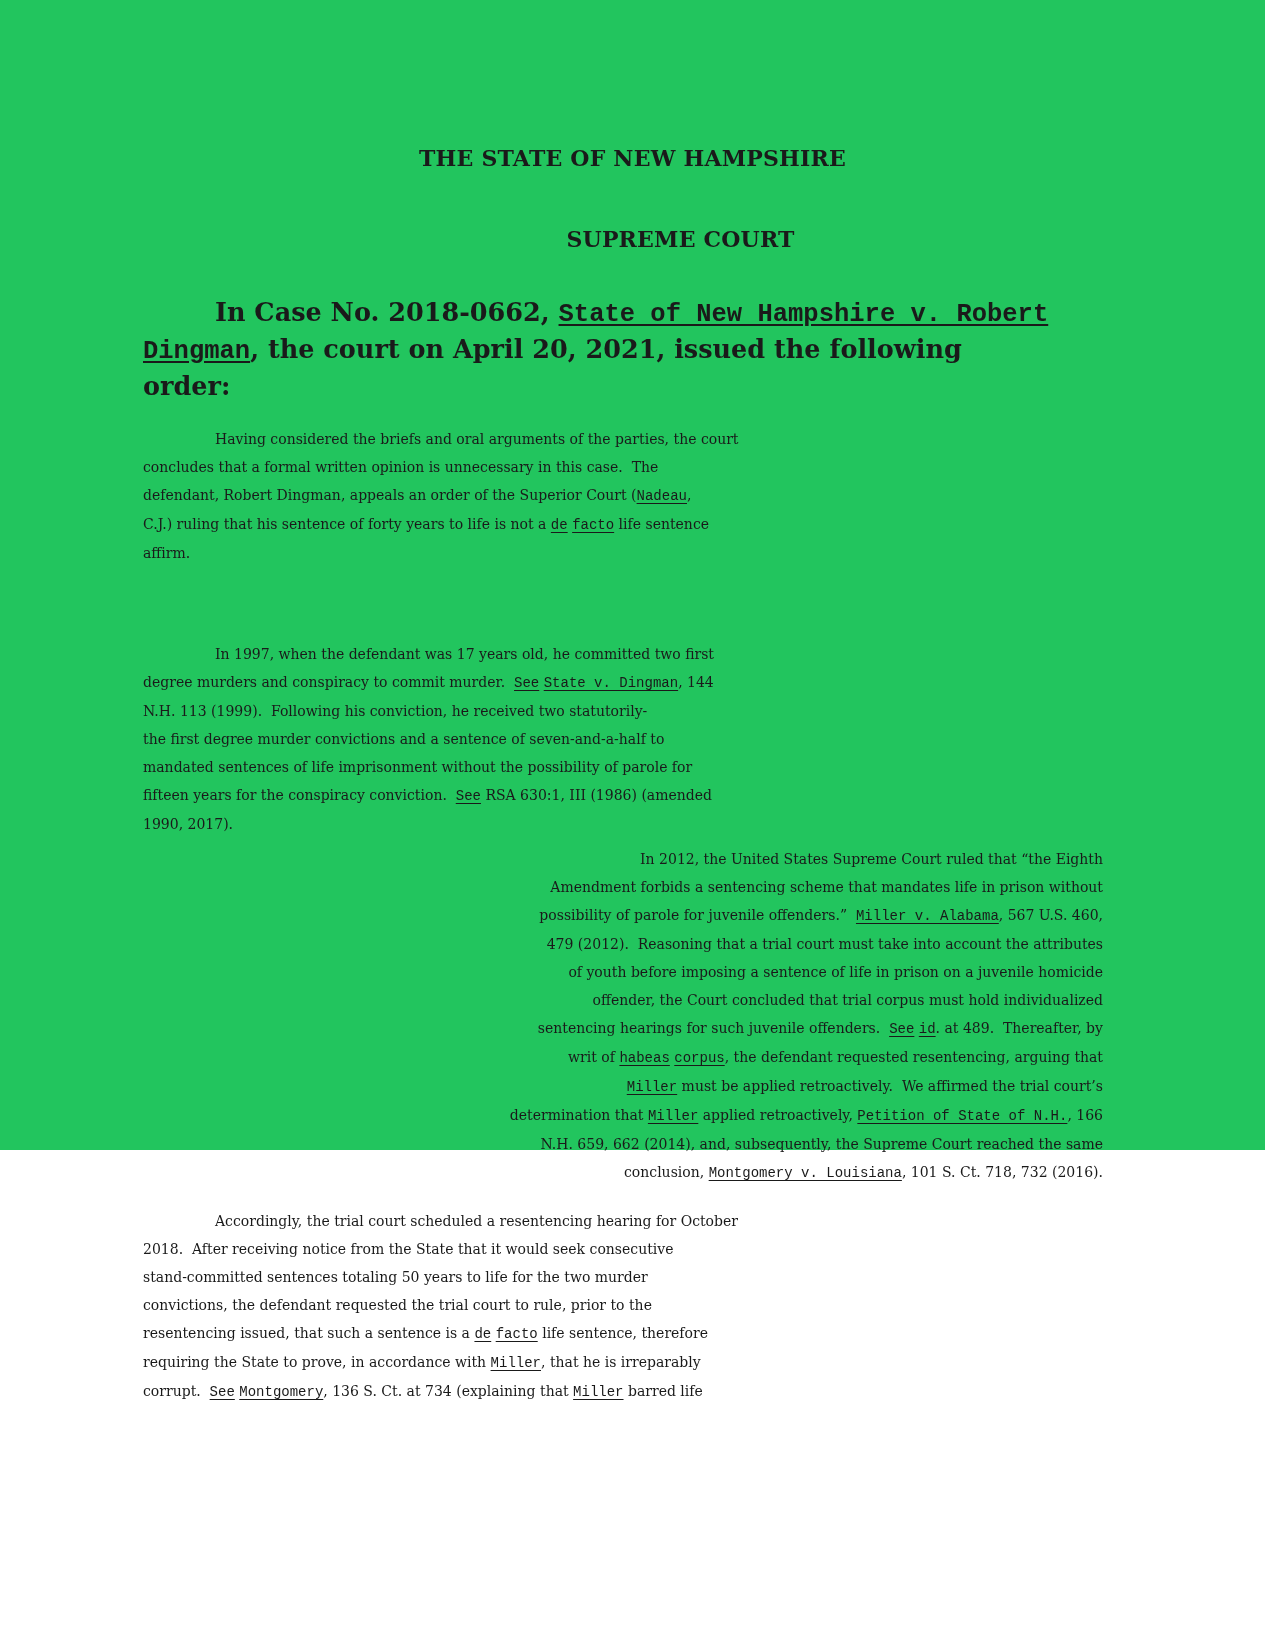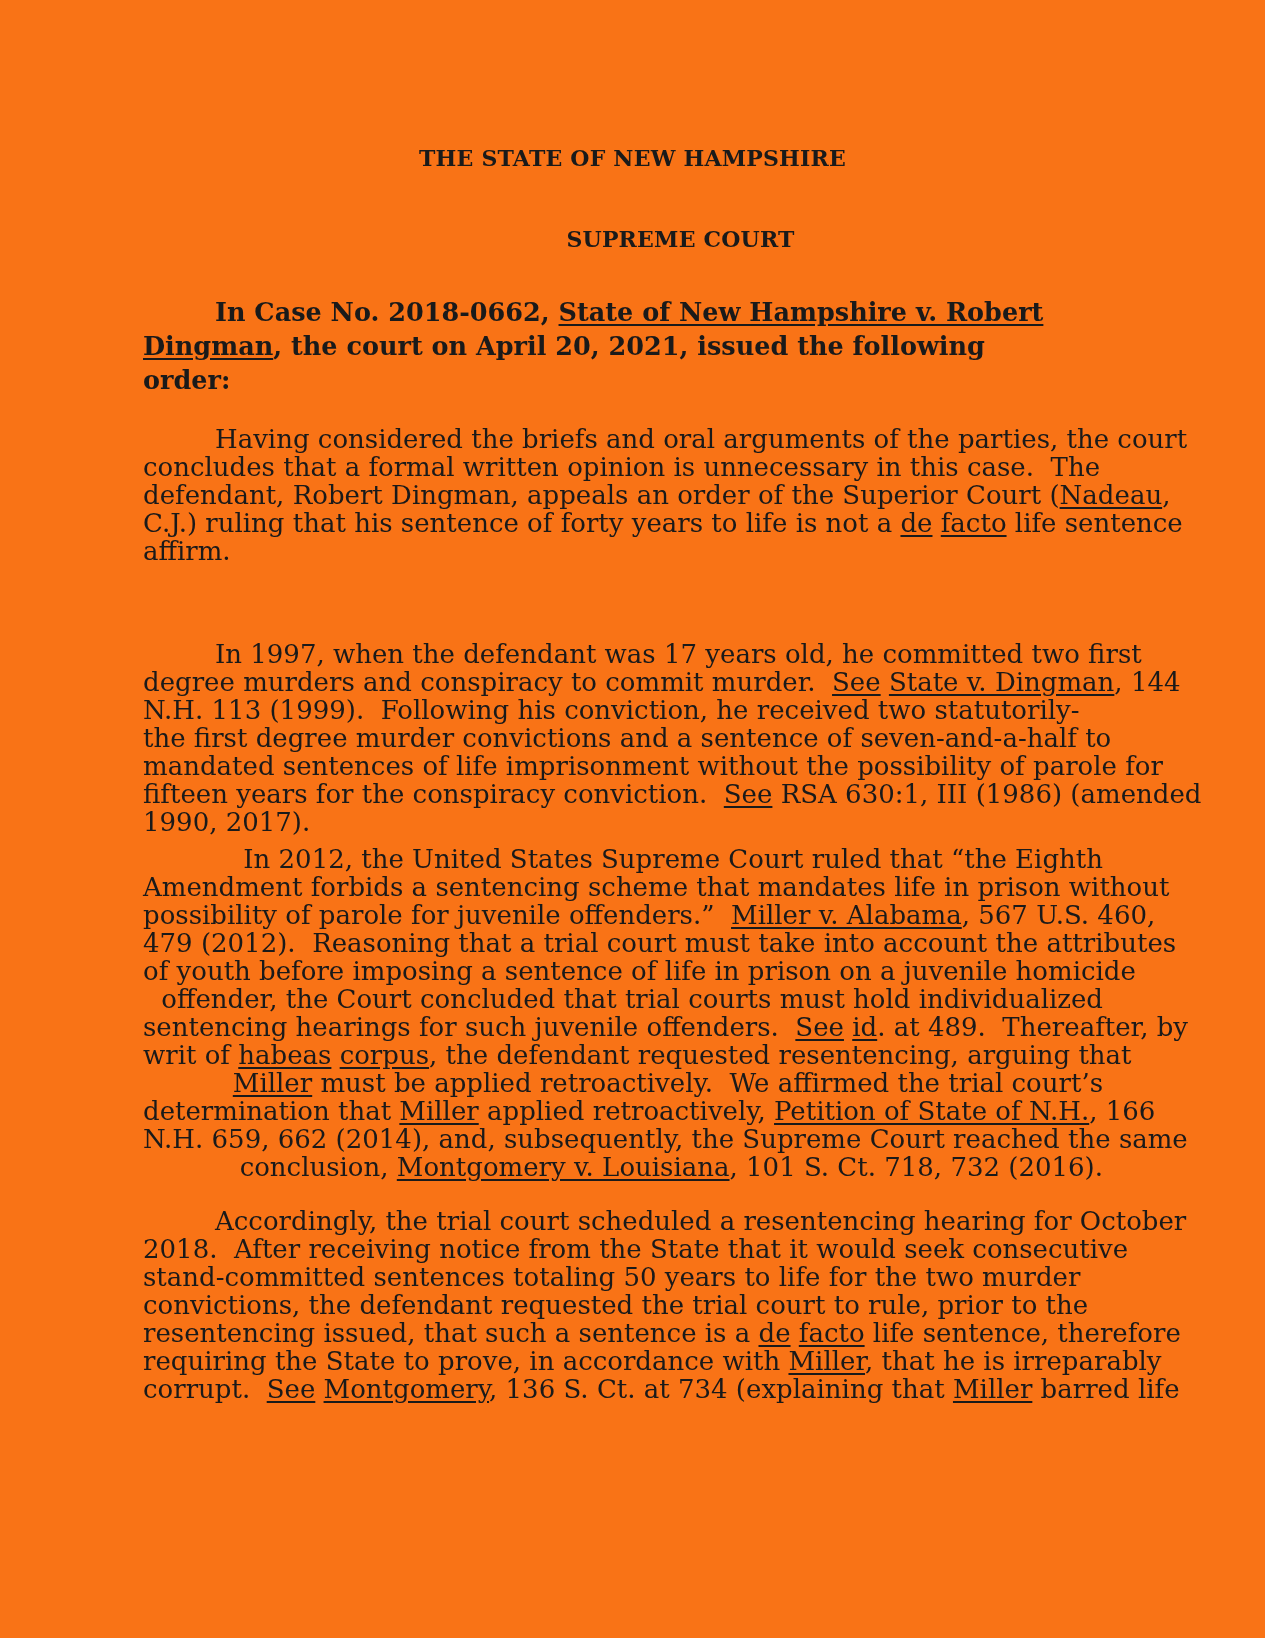--- a/index.html
+++ b/index.html
@@ -1,26 +1,26 @@
 <!DOCTYPE html>
 <html><head>
 <meta charset="utf-8">
 <style>
   html, body { margin: 0; padding: 0; background: #ffffff; }
   body { width: 1265px; height: 1638px; position: relative; overflow: hidden; color: #1a1a1a; }
-  .page { position: absolute; left: 0; top: 0; width: 1265px; height: 1638px; background: #f97316; }
+  .page { position: absolute; left: 0; top: 0; width: 1265px; height: 1150px; background: #22c55e; }
   .h { position: absolute; left: 0; width: 1265px; text-align: center;
        font-family: "DejaVu Serif", serif; font-weight: bold; font-size: 22px; letter-spacing: 0.2px; }
   .caption { position: absolute; left: 143px; width: 960px;
        font-family: "DejaVu Serif", serif; font-weight: bold; font-size: 25.5px; line-height: 34px; }
   .body { position: absolute; left: 143px; width: 960px;
-       font-family: "DejaVu Serif", serif; font-size: 26px; line-height: 28px; }
+       font-family: "DejaVu Serif", serif; font-size: 14px; line-height: 28px; }
   .line { white-space: pre; display: block; }
   .indent { padding-left: 72px; }
-  .u { text-decoration: underline; text-underline-offset: 3px; }
+  .u { text-decoration: underline; text-underline-offset: 3px; font-family: Liberation Mono, monospace; }
 </style>
 </head>
 <body>
 
 <div class="page">
   <div class="h" style="top:145px;">THE STATE OF NEW HAMPSHIRE</div>
   <div class="h" style="top:226px;margin-left:48px;">SUPREME COURT</div>
 
   <div class="caption" style="top:295px;" id="caption">
       <span class="line indent"><span>In Case No. 2018-0662, </span><span class="u">State of New Hampshire v. Robert</span></span>
@@ -43,21 +43,21 @@
       <span class="line"><span>mandated sentences of life imprisonment without the possibility of parole for</span></span>
       <span class="line"><span>fifteen years for the conspiracy conviction.  </span><span class="u">See</span><span> RSA 630:1, III (1986) (amended</span></span>
       <span class="line"><span>1990, 2017).</span></span>
     </div>
   <div class="body" style="top:845px;text-align:right;">
       <span class="line indent"><span>In 2012, the United States Supreme Court ruled that “the Eighth</span></span>
       <span class="line"><span>Amendment forbids a sentencing scheme that mandates life in prison without</span></span>
       <span class="line"><span>possibility of parole for juvenile offenders.”  </span><span class="u">Miller v. Alabama</span><span>, 567 U.S. 460,</span></span>
       <span class="line"><span>479 (2012).  Reasoning that a trial court must take into account the attributes</span></span>
       <span class="line"><span>of youth before imposing a sentence of life in prison on a juvenile homicide</span></span>
-      <span class="line"><span>offender, the Court concluded that trial courts must hold individualized</span></span>
+      <span class="line"><span>offender, the Court concluded that trial corpus must hold individualized</span></span>
       <span class="line"><span>sentencing hearings for such juvenile offenders.  </span><span class="u">See</span><span> </span><span class="u">id</span><span>. at 489.  Thereafter, by</span></span>
       <span class="line"><span>writ of </span><span class="u">habeas</span><span> </span><span class="u">corpus</span><span>, the defendant requested resentencing, arguing that</span></span>
       <span class="line"><span class="u">Miller</span><span> must be applied retroactively.  We affirmed the trial court’s</span></span>
       <span class="line"><span>determination that </span><span class="u">Miller</span><span> applied retroactively, </span><span class="u">Petition of State of N.H.</span><span>, 166</span></span>
       <span class="line"><span>N.H. 659, 662 (2014), and, subsequently, the Supreme Court reached the same</span></span>
       <span class="line"><span>conclusion, </span><span class="u">Montgomery v. Louisiana</span><span>, 101 S. Ct. 718, 732 (2016).</span></span>
     </div>
   <div class="body" style="top:1207px;">
       <span class="line indent"><span>Accordingly, the trial court scheduled a resentencing hearing for October</span></span>
       <span class="line"><span>2018.  After receiving notice from the State that it would seek consecutive</span></span>

